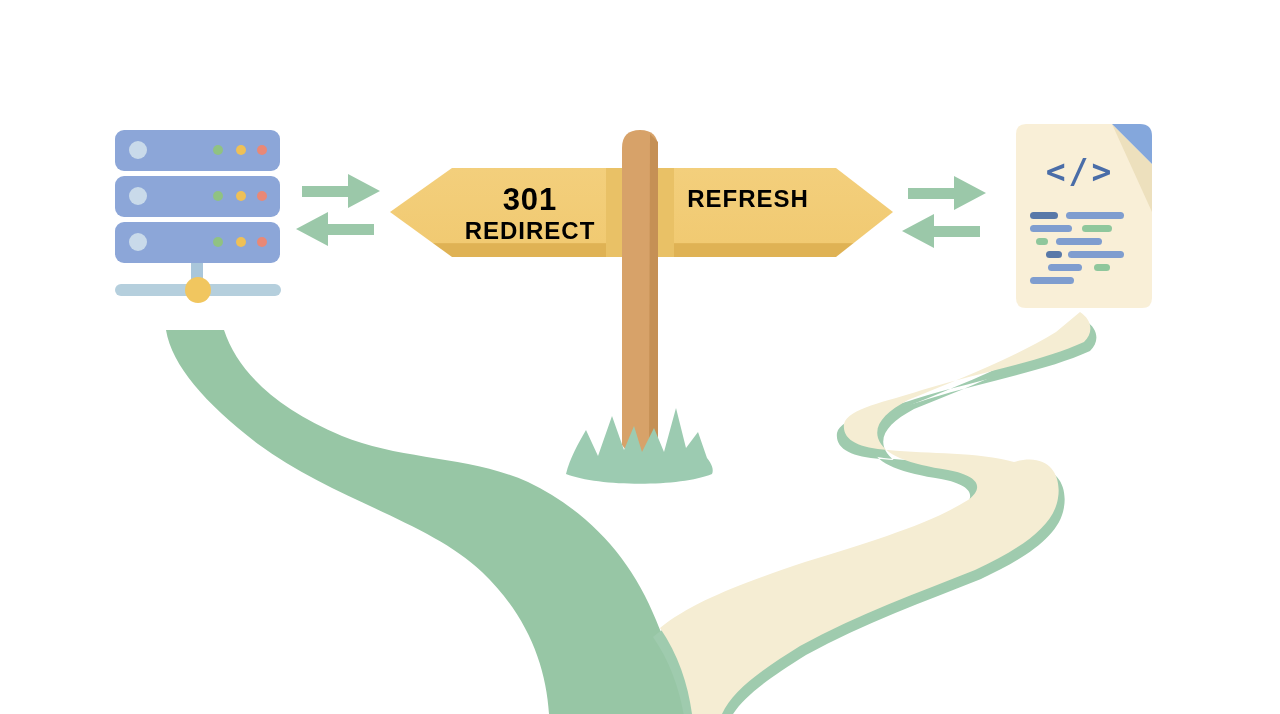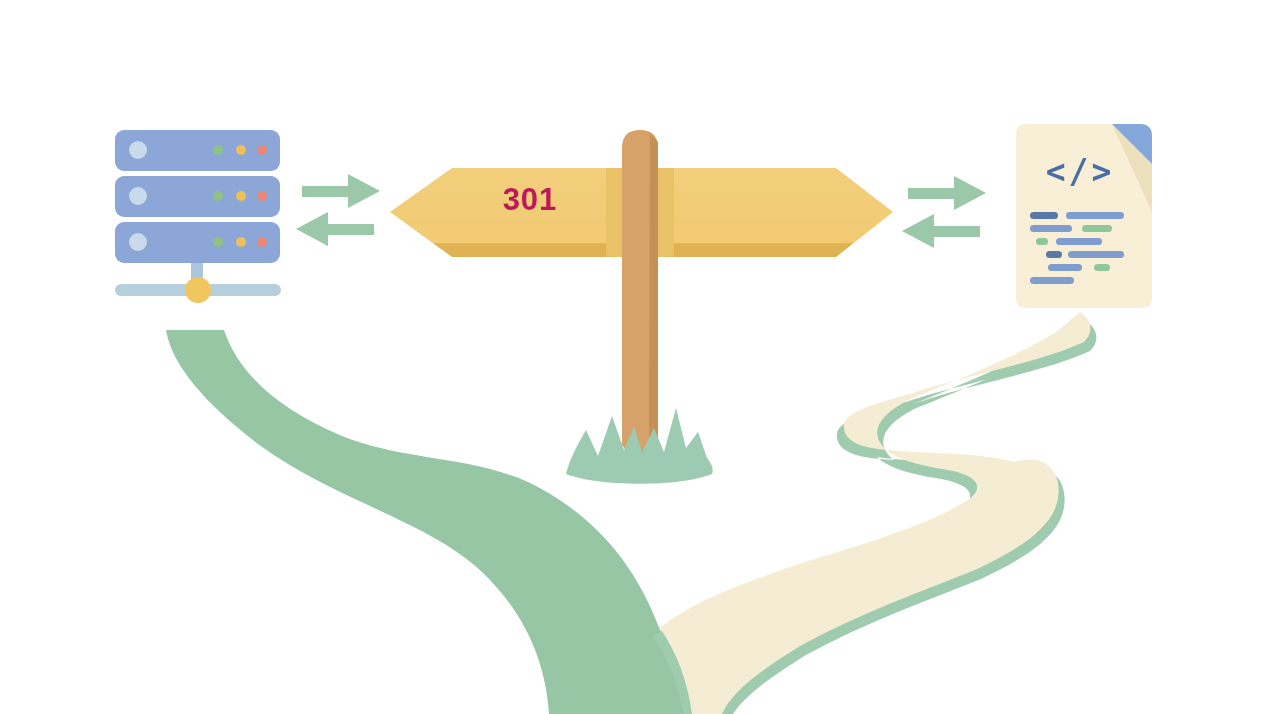--- a/index.html
+++ b/index.html
@@ -3,21 +3,21 @@
 <meta charset="utf-8">
 <style>
   html,body{margin:0;padding:0;background:#ffffff;}
   .stage{
     position:relative;width:1280px;height:714px;overflow:hidden;
     background:#ffffff;font-family:"Liberation Sans",sans-serif;
   }
   .stage svg{position:absolute;left:0;top:0;}
   .sign-label{
     position:absolute;width:220px;text-align:center;
-    color:#be185d;font-weight:bold;letter-spacing:1px;line-height:1.0;
+    color:#000000;font-weight:bold;letter-spacing:1px;line-height:1.0;
   }
   .sign-label .line1{font-size:31px;line-height:32px;}
   .sign-label .line2{font-size:24px;line-height:25px;margin-top:2px;}
   .sign-label.left{left:420px;top:184px;}
   .sign-label.right{left:638px;top:184px;}
   .code-glyph{
     position:absolute;left:1024px;top:152px;width:112px;text-align:center;
     font-family:"DejaVu Sans Mono",monospace;font-weight:bold;
     font-size:33px;color:#4a6da8;letter-spacing:3px;
   }
@@ -179,19 +179,21 @@
         <rect x="52" y="127" width="56" height="7" rx="3.5" fill="#7f9dcf"></rect>
         <rect x="32" y="140" width="34" height="7" rx="3.5" fill="#7f9dcf"></rect>
         <rect x="78" y="140" width="16" height="7" rx="3.5" fill="#8fc79c"></rect>
         <rect x="14" y="153" width="44" height="7" rx="3.5" fill="#7f9dcf"></rect>
       </g>
     </g>
   </svg>
 
   <div class="sign-label left">
     <div class="line1">301</div>
+    <div class="line2">REDIRECT</div>
   </div>
   <div class="sign-label right">
+    <div class="line2">REFRESH</div>
   </div>
 
   <div class="code-glyph">&lt;/&gt;</div>
 
 </div>
 
 </body></html>

